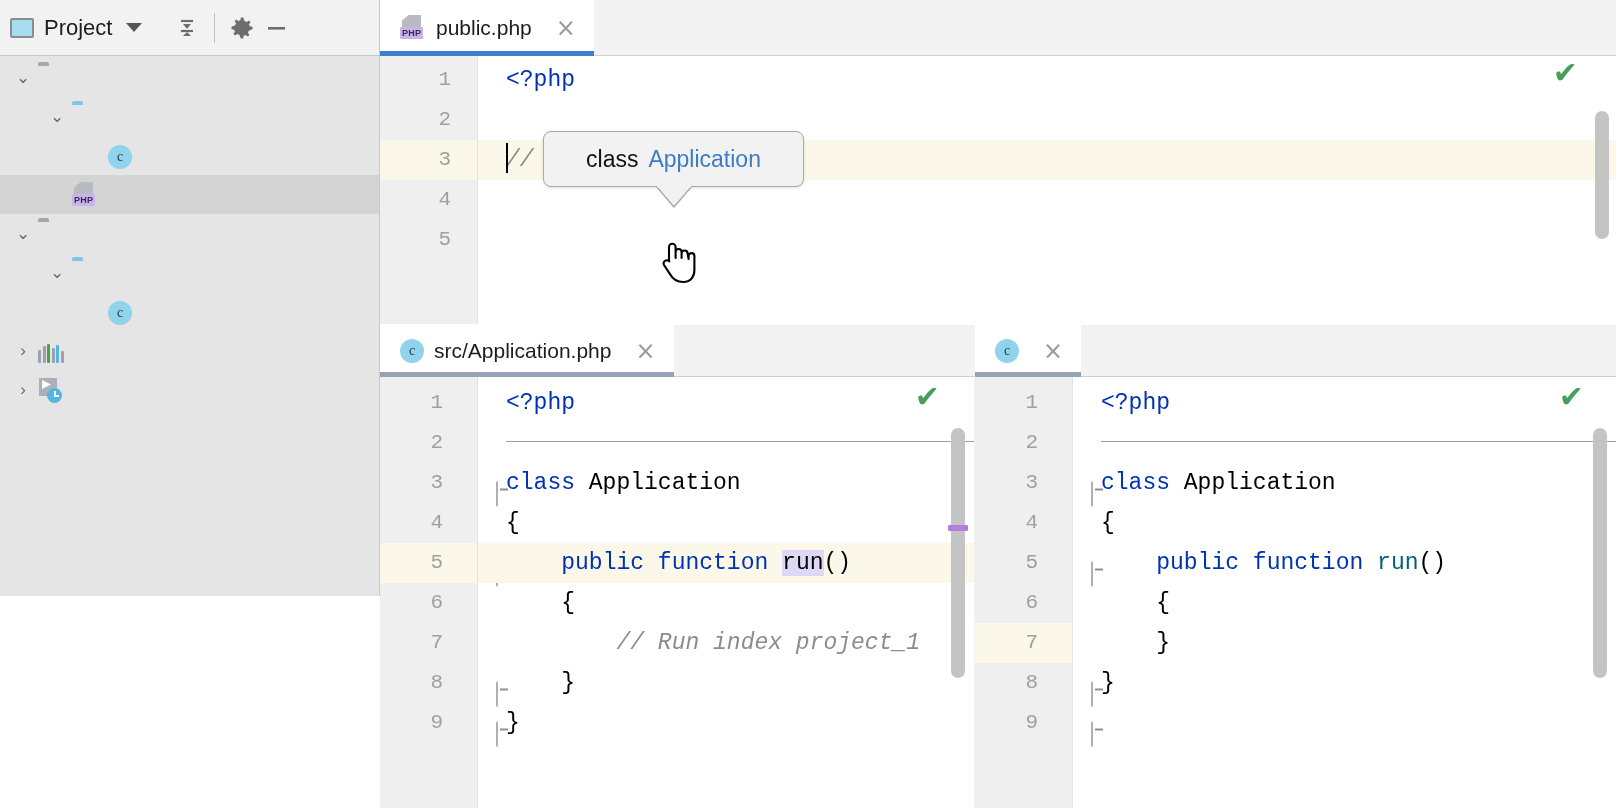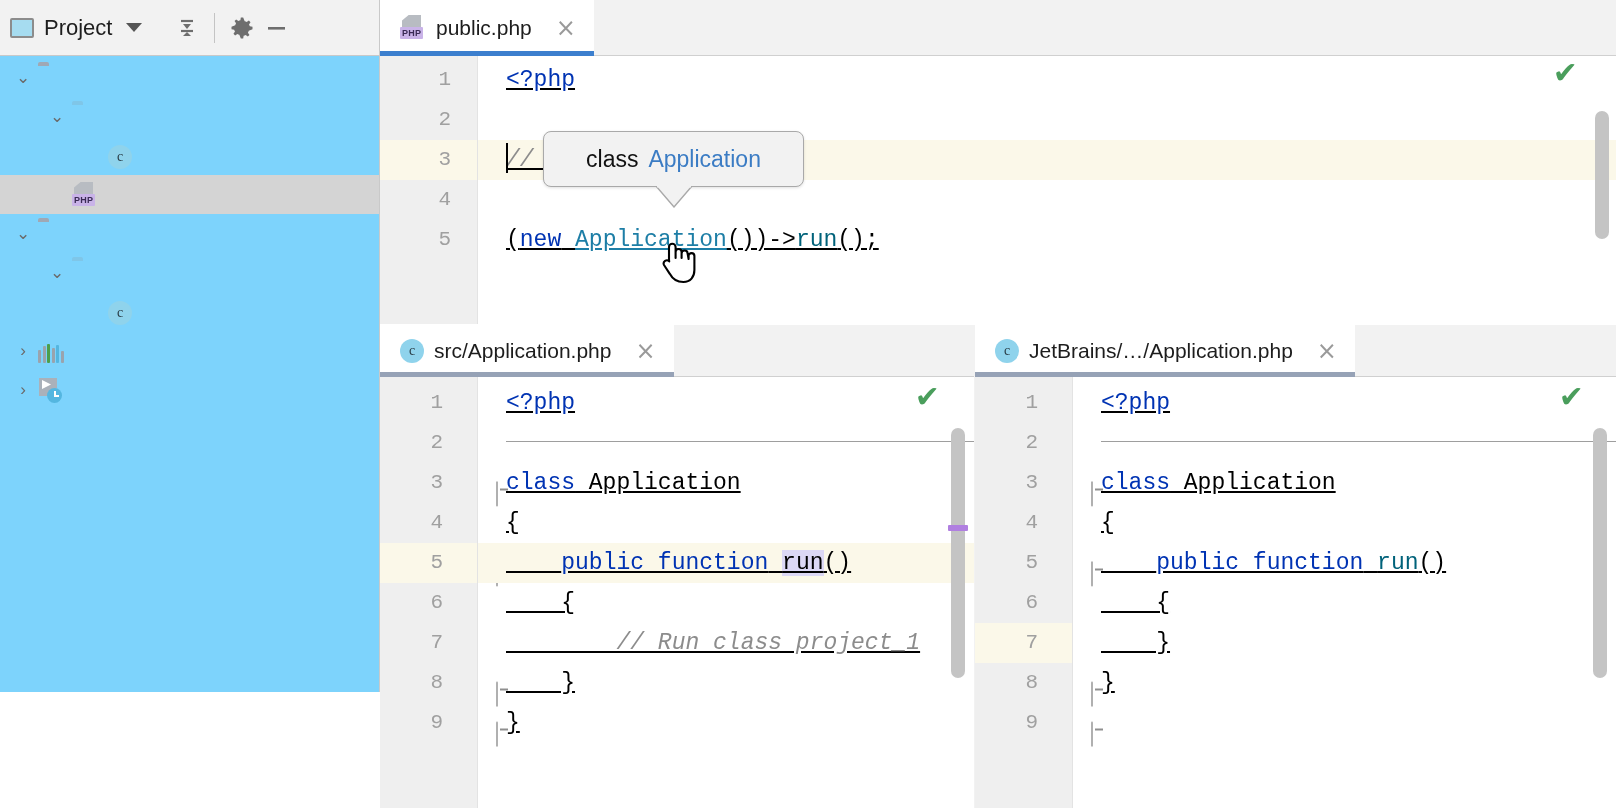--- a/index.html
+++ b/index.html
@@ -7,22 +7,22 @@
     width: 1616px; height: 808px;
     font-family: "Liberation Sans", sans-serif;
     background: #ffffff;
     overflow: hidden;
   }
   #app { position: relative; width: 1616px; height: 808px; }
 
   
   #sidebar {
     position: absolute; left: 0; top: 0;
-    width: 380px; height: 692px;
-    background: #7dd3fc;
+    width: 380px; height: 596px;
+    background: #e5e5e5;
     border-right: 1px solid #c9c9c9;
     overflow: hidden;
   }
   #sidebar-toolbar {
     height: 56px; width: 380px;
     background: #f2f2f2;
     border-bottom: 1px solid #c9c9c9;
     display: flex; align-items: center;
     padding: 0 10px;
   }
@@ -175,21 +175,21 @@
   .fold-box {
     width: 15px; height: 15px; border: 1.4px solid #b0b0b0;
     background: #fafafa; border-radius: 2px; position: relative;
   }
   .fold-box.minus-down { border-radius: 2px 2px 7px 7px; }
   .fold-box.minus-up   { border-radius: 7px 7px 2px 2px; }
   .fold-box:after {
     content: ""; position: absolute; left: 3px; top: 6px;
     width: 8px; height: 1.6px; background: #8f8f8f;
   }
-  .codecol { position: relative; flex: 1 1 auto; overflow: hidden; text-decoration: underline; }
+  .codecol { position: relative; flex: 1 1 auto; overflow: hidden; }
   .cline {
     font-family: "Liberation Mono", monospace;
     font-size: 23px; color: #000;
     white-space: pre; position: relative;
   }
   .cline.hl { background: #fbf8e9; }
   .k  { color: #0033b3; }
   .cm { color: #8c8c8c; font-style: italic; }
   .fn { color: #00627a; }
   .hl-occ { background: #dcd8f5; }
@@ -357,21 +357,20 @@
             <div class="gline" style="height: 40px; line-height: 40px; padding-right: 26px;">2</div>
             <div class="gline hl" style="height: 40px; line-height: 40px; padding-right: 26px;">3</div>
             <div class="gline" style="height: 40px; line-height: 40px; padding-right: 26px;">4</div>
             <div class="gline" style="height: 40px; line-height: 40px; padding-right: 26px;">5</div>
           </div>
         <div class="codecol" id="cod-top" style="padding-top: 4px;">
             <div class="cline" style="height: 40px; line-height: 40px; padding-left: 28px;"><span class="k">&lt;?php</span></div>
             <div class="cline" style="height: 40px; line-height: 40px; padding-left: 28px;"></div>
             <div class="cline hl" style="height: 40px; line-height: 40px; padding-left: 28px;"><span class="cm">// i</span><span class="cm">          </span><span class="cm">ect_1</span></div>
             <div class="cline" style="height: 40px; line-height: 40px; padding-left: 28px;"></div>
-            <div class="cline" style="height: 40px; line-height: 40px; padding-left: 28px;"><span>(</span><span class="k">new</span><span> </span><span class="link">Application</span><span>())-&gt;</span><span class="fn">run</span><span>();</span></div>
             <div class="caret" style="left: 28px; top: 87px; height: 30px;"></div>
           </div>
       </div>
 
       <span class="green-check" style="right:38px; top:58px;">✔</span>
       <div class="scrollbar" style="right:7px; top:111px; height:128px;"></div>
     </div>
 
     <div class="editor-pane" id="pane-bl" style="left:0; top:325px; width:594px; height:483px;">
       <div class="pane-border-top"></div>
@@ -397,39 +396,38 @@
             <div class="gline" style="height: 40px; line-height: 40px; padding-right: 34px;">8<span class="fold"><span class="fold-box minus-up"></span></span></div>
             <div class="gline" style="height: 40px; line-height: 40px; padding-right: 34px;">9<span class="fold"><span class="fold-box minus-up"></span></span></div>
           </div>
         <div class="codecol" id="cod-bl" style="padding-top: 6px;">
             <div class="cline" style="height: 40px; line-height: 40px; padding-left: 28px;"><span class="k">&lt;?php</span></div>
             <div class="cline" style="height: 40px; line-height: 40px; padding-left: 28px;"></div>
             <div class="cline" style="height: 40px; line-height: 40px; padding-left: 28px;"><span class="k">class</span><span> Application</span></div>
             <div class="cline" style="height: 40px; line-height: 40px; padding-left: 28px;"><span>{</span></div>
             <div class="cline hl" style="height: 40px; line-height: 40px; padding-left: 28px;"><span>    </span><span class="k">public function</span><span> </span><span class="hl-occ">run</span><span>()</span></div>
             <div class="cline" style="height: 40px; line-height: 40px; padding-left: 28px;"><span>    {</span></div>
-            <div class="cline" style="height: 40px; line-height: 40px; padding-left: 28px;"><span class="cm">        // Run class project_1</span></div>
+            <div class="cline" style="height: 40px; line-height: 40px; padding-left: 28px;"><span class="cm">        // Run index project_1</span></div>
             <div class="cline" style="height: 40px; line-height: 40px; padding-left: 28px;"><span>    }</span></div>
             <div class="cline" style="height: 40px; line-height: 40px; padding-left: 28px;"><span>}</span></div>
             <div style="position: absolute; background: rgb(158, 158, 158); height: 1px; left: 28px; right: 0px; top: 64px;"></div>
           </div>
       </div>
 
       <span class="green-check" style="right:34px; top:57px;">✔</span>
       <div class="scrollbar" style="right:9px; top:103px; height:250px;"></div>
       <div class="marker-violet" style="right:6px; top:200px; width:20px;"></div>
     </div>
 
     <div class="editor-pane" id="pane-br" style="left:595px; top:325px; width:641px; height:483px;">
       <div class="pane-border-top"></div>
 
       <div class="tabbar" style="height:52px;">
         <div class="tab inactive-underline">
           <span class="class-badge">c</span>
-          <span>JetBrains/…/Application.php</span>
           <span class="tab-close">×</span>
           <span class="under"></span>
         </div>
       </div>
 
       <div class="code-area" id="code-br" style="height:431px;">
         <div class="gutter" id="gut-br" style="width: 98px; padding-top: 6px;">
             <div class="gline" style="height: 40px; line-height: 40px; padding-right: 34px;">1</div>
             <div class="gline" style="height: 40px; line-height: 40px; padding-right: 34px;">2</div>
             <div class="gline" style="height: 40px; line-height: 40px; padding-right: 34px;">3<span class="fold"><span class="fold-box minus-down"></span></span></div>

